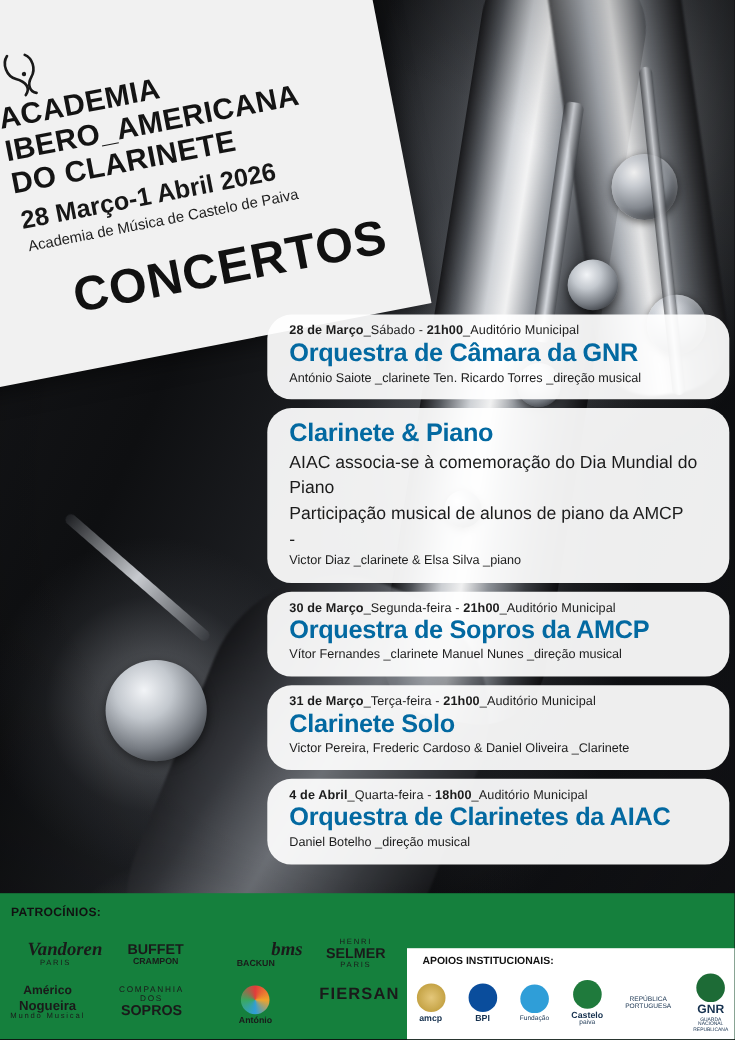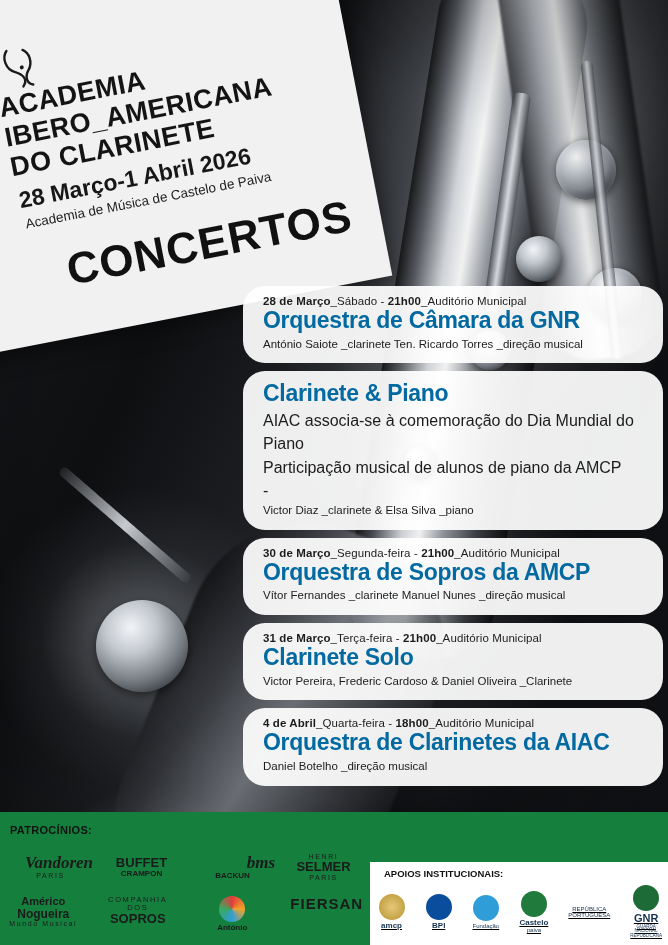--- a/index.html
+++ b/index.html
@@ -176,21 +176,21 @@
   .sp-logo .l2 { font-size: 7px; letter-spacing: 1.6px; }
   .sp-logo .l3 { font-size: 8px; font-weight: 700; }
   .sp-script { font-family: "Liberation Serif", serif; font-style: italic; font-size: 17px; font-weight: 700; text-align: right; }
 
   .inst {
     position: absolute; left: 370px; top: 862px;
     width: 298px; height: 83px;
     background: #ffffff;
   }
   .inst-label { position: absolute; left: 14px; top: 6px; font-size: 9.5px; font-weight: 700; color: #111; }
-  .inst-row { position: absolute; left: 8px; top: 24px; width: 284px; height: 52px; display: flex; align-items: center; gap: 20px; text-decoration: underline; }
+  .inst-row { position: absolute; left: 8px; top: 24px; width: 284px; height: 52px; display: flex; align-items: center; gap: 20px; }
   .inst-logo { flex: 1 1 0; text-align: center; line-height: 1.05; color: #16314f; }
   .inst-logo .t1 { font-size: 8px; font-weight: 700; }
   .inst-logo .t2 { font-size: 6px; }
 
   .badge-circle {
     width: 26px; height: 26px; border-radius: 50%;
     margin: 0 auto 2px; display: block;
   }
 </style>
 </head>

